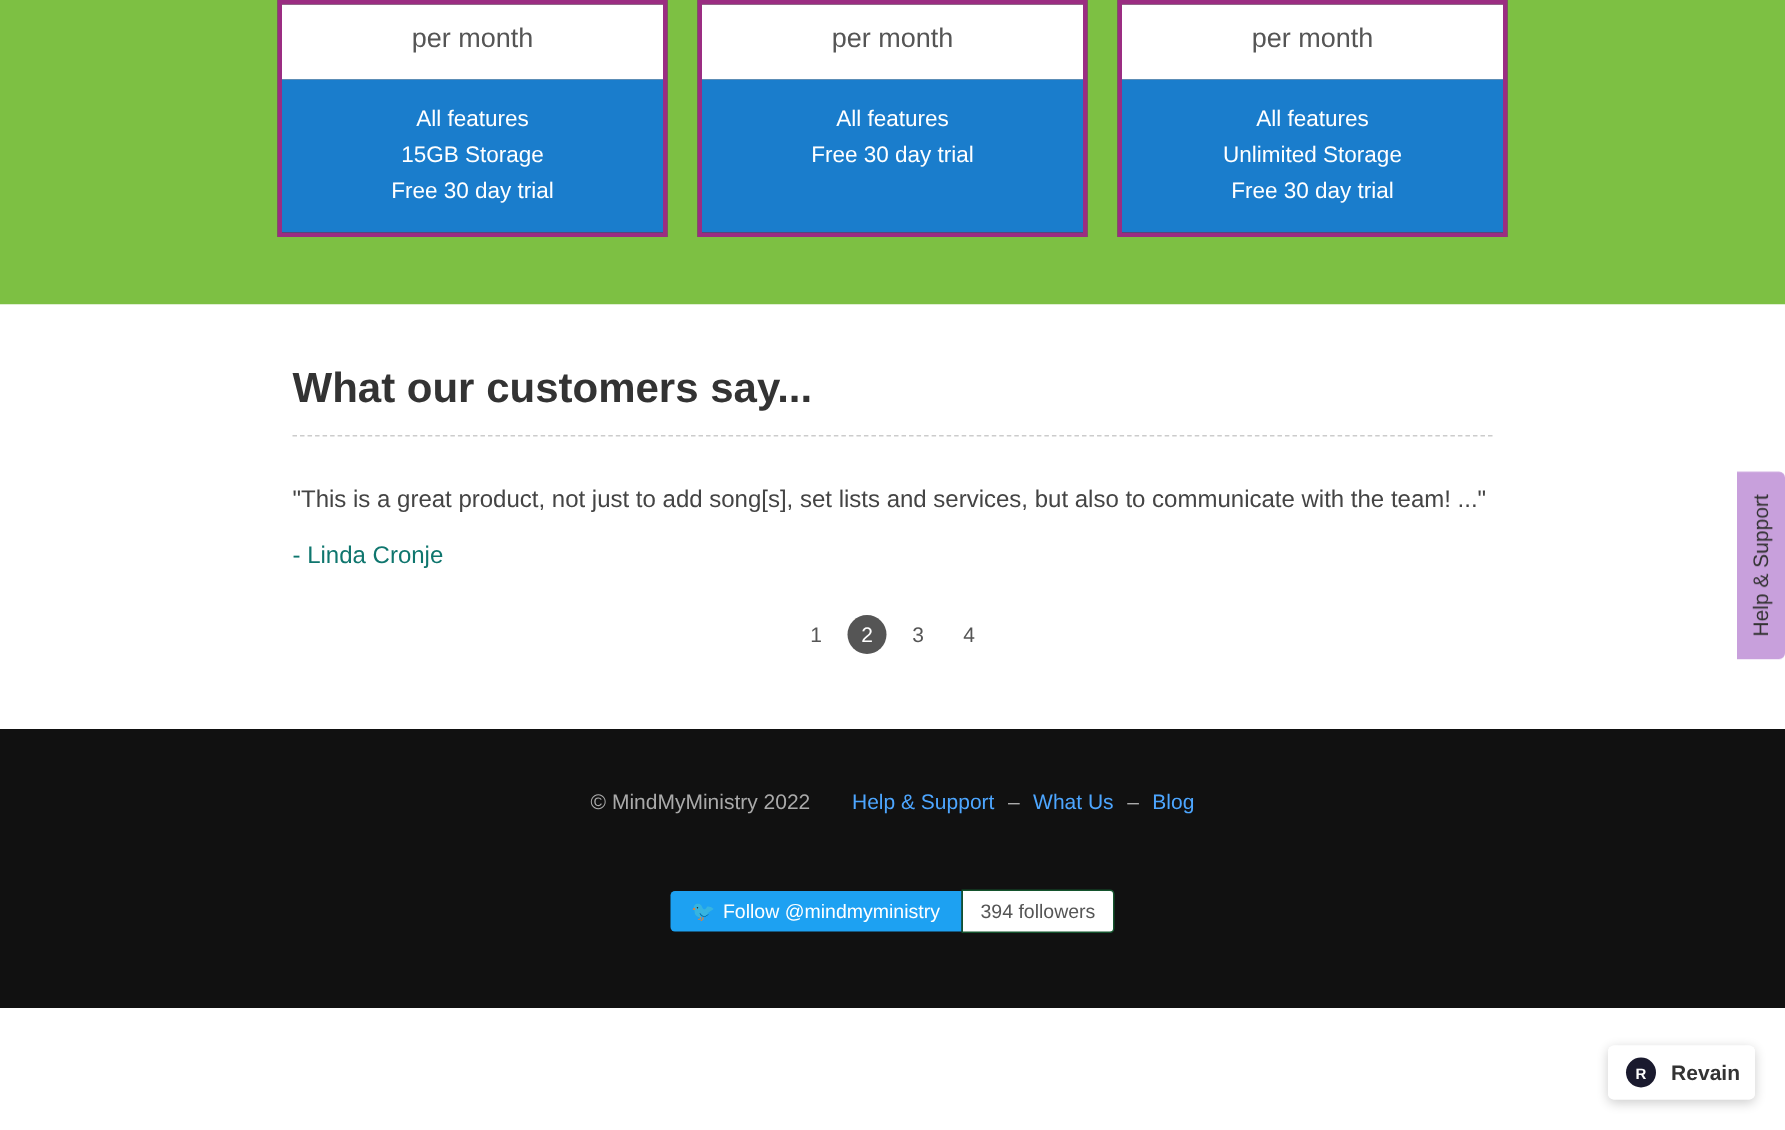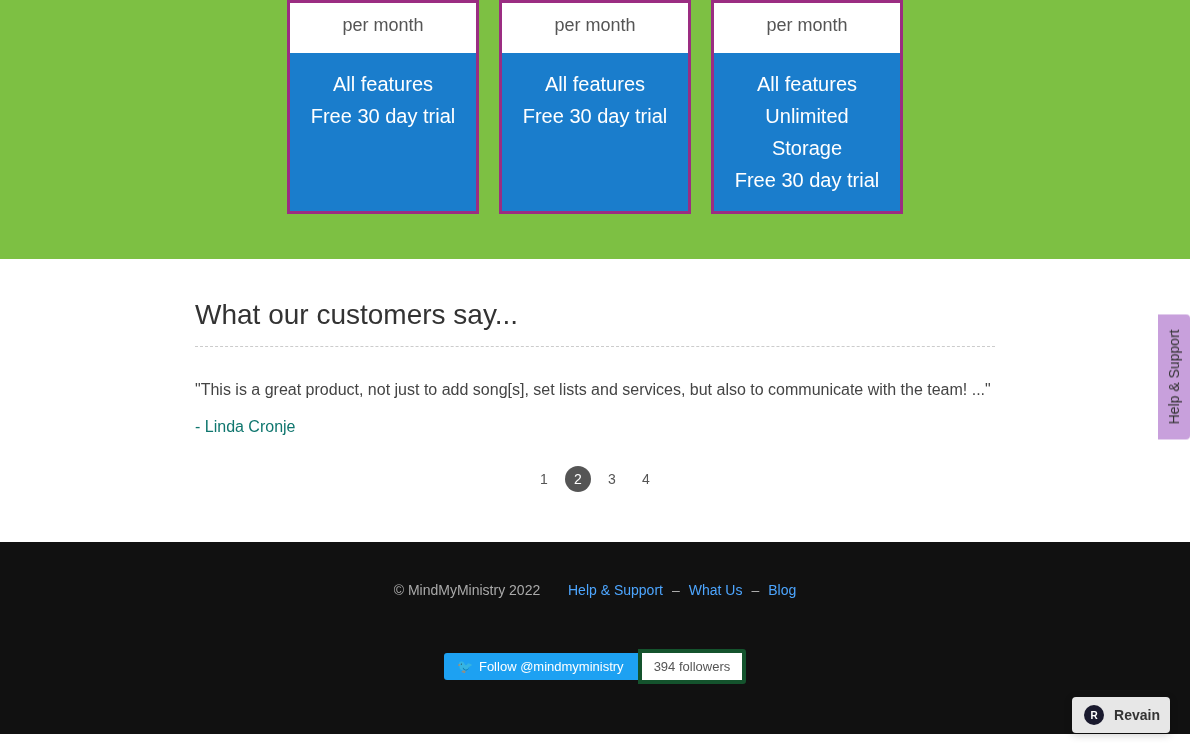--- a/index.html
+++ b/index.html
@@ -7,21 +7,21 @@
 
     .pricing-cards-wrapper {
       display: flex;
       gap: 20px;
       padding: 0 20px 20px 20px;
     }
 
     .pricing-card {
       background: #404040;
       border: 3px solid #9b2d82;
-      width: 192px;
+      width: 260px;
       overflow: hidden;
       display: flex;
       flex-direction: column;
     }
 
     .pricing-card-top {
       background: #fff;
       padding: 10px 15px 15px 15px;
       text-align: center;
       min-height: 50px;
@@ -37,28 +37,28 @@
 
     .pricing-card-bottom {
       background: #1a7dcc;
       padding: 15px;
       text-align: center;
       color: #fff;
       flex: 1;
     }
 
     .pricing-card-bottom div {
-      font-size: 20px;
+      font-size: 15px;
       line-height: 1.6;
     }
 
     .testimonial-title {
       font-size: 28px;
       color: #333;
-      font-weight: normal;
+      font-weight: bold;
       margin-bottom: 15px;
     }
 
     .testimonial-divider {
       border: none;
       border-top: 1px dashed #ccc;
       margin-bottom: 30px;
     }
 
     .testimonial-quote {
@@ -162,21 +162,21 @@
       font-size: 13px;
       cursor: pointer;
       display: flex;
       align-items: center;
       gap: 5px;
       border-radius: 3px 0 0 3px;
     }
 
     .twitter-count {
       background: #fff;
-      border: 4px solid #14532d;
+      border: 1px solid #14532d;
       color: #555;
       padding: 6px 12px;
       font-size: 13px;
       border-radius: 0 3px 3px 0;
     }
 
     
     .help-sidebar {
       position: fixed;
       right: 0;
@@ -224,20 +224,21 @@
 
 <div class="pricing-full-row">
   <div class="pricing-cards-wrapper">
 
     <div class="pricing-card">
       <div class="pricing-card-top">
         <span>per month</span>
       </div>
       <div class="pricing-card-bottom">
         <div>All features</div>
+        <div>15GB Storage</div>
         <div>Free 30 day trial</div>
       </div>
     </div>
 
     <div class="pricing-card">
       <div class="pricing-card-top">
         <span>per month</span>
       </div>
       <div class="pricing-card-bottom">
         <div>All features</div>

